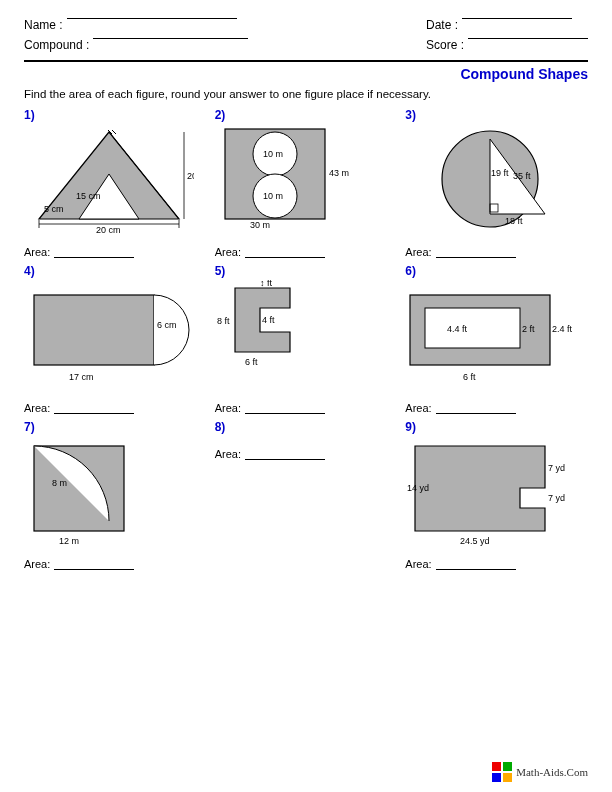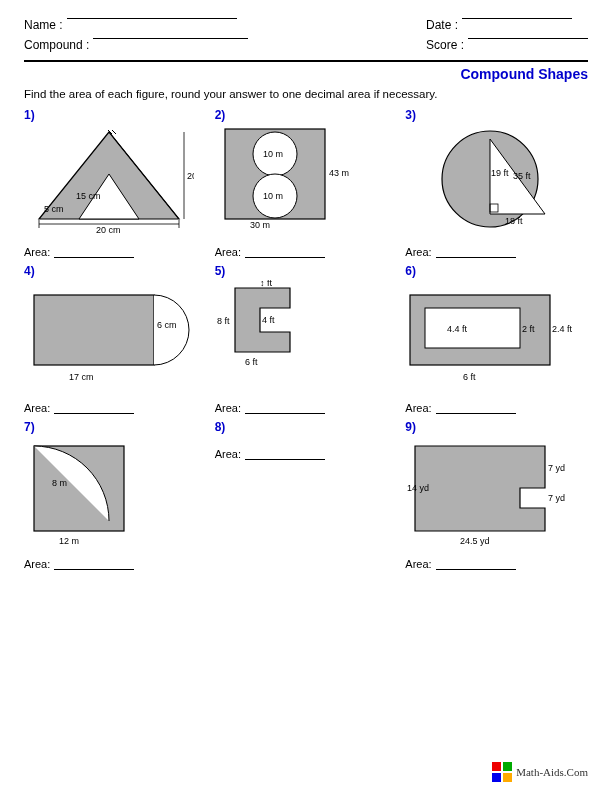--- a/index.html
+++ b/index.html
@@ -126,21 +126,21 @@
       <div class="header-line">
         <span>Score :</span>
         <span class="underline" style="width:120px;"></span>
       </div>
     </div>
   </div>
 
   <div class="divider"></div>
 
   <div class="title">Compound Shapes</div>
-  <div class="instructions">Find the area of each figure, round your answer to one decimal area if necessary.</div>
+  <div class="instructions">Find the area of each figure, round your answer to one figure place if necessary.</div>
 
   <div class="problems-grid">
 
     <div class="problem-cell">
       <span class="problem-num">1)</span>
       <div class="figure-box">
         <svg width="170" height="110">
 
           <polygon points="85,8 15,95 155,95" fill="#b0b0b0" stroke="#000" stroke-width="1.2"></polygon>
 

